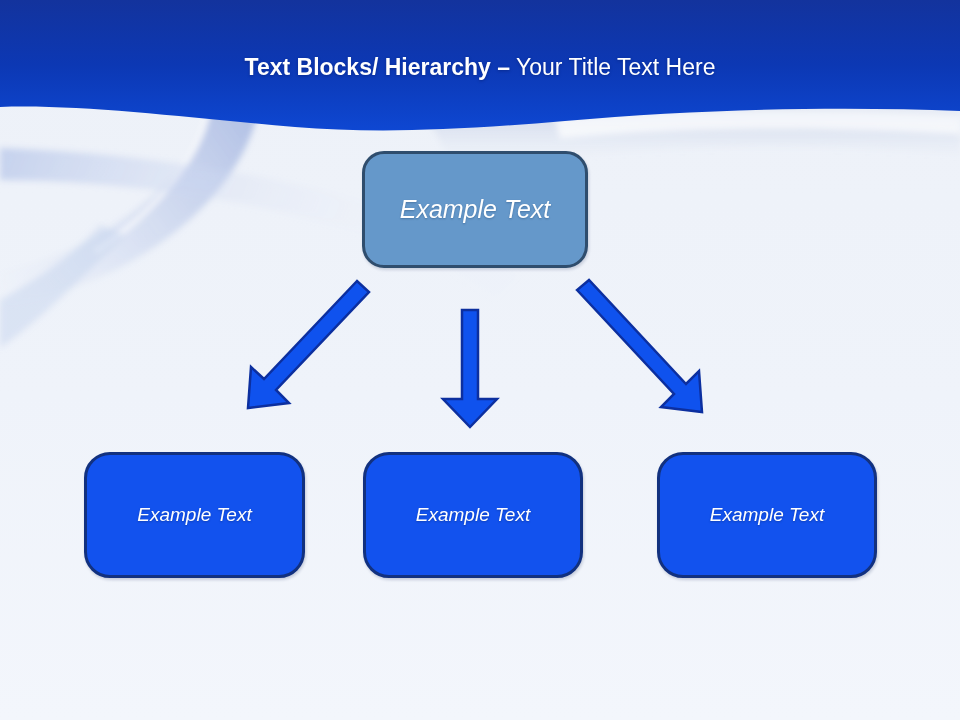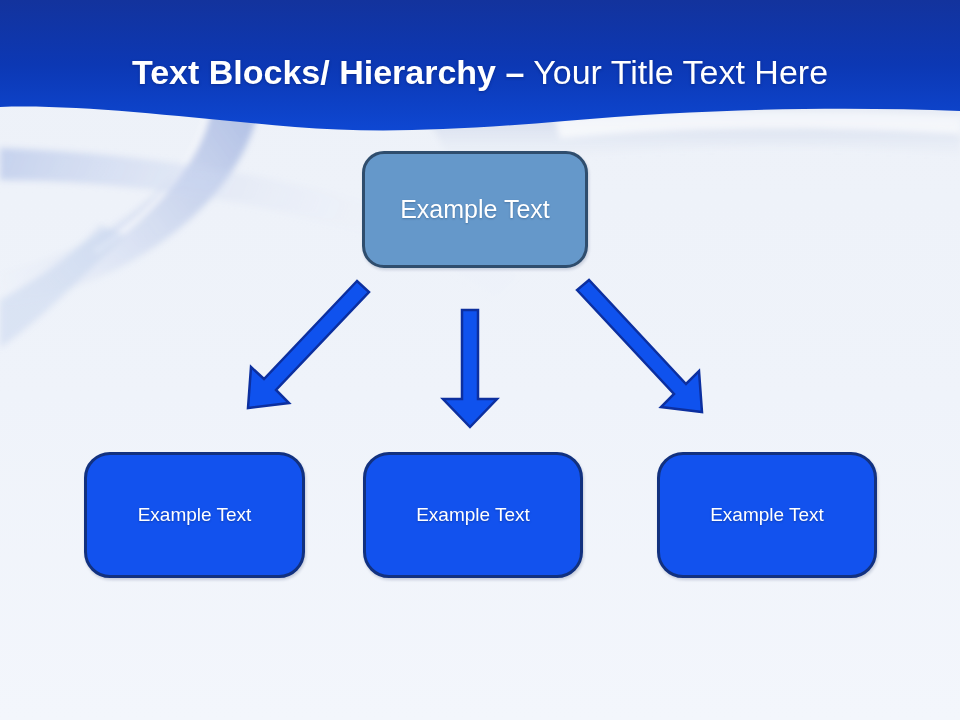--- a/index.html
+++ b/index.html
@@ -16,35 +16,36 @@
     left: 0; top: 0;
     width: 960px; height: 720px;
     display: block;
   }
   .slide-title {
     position: absolute;
     left: 0; top: 55px;
     width: 960px;
     text-align: center;
     color: var(--title-text, #ffffff);
-    font-size: 34px;
+    font-size: 23px;
     line-height: 1.05;
     text-shadow: 0 1px 3px rgba(0, 15, 70, 0.35);
     white-space: nowrap;
   }
   .slide-title .bold { font-weight: 700; }
   .slide-title .reg  { font-weight: 400; }
   .node {
     position: absolute;
     box-sizing: border-box;
     display: flex;
     align-items: center;
     justify-content: center;
     color: #ffffff;
     text-align: right;
+    font-style: italic;
   }
   .node-root {
     left: 362px; top: 151px;
     width: 226px; height: 117px;
     background: var(--root-fill, #6598ca);
     border: 3px solid var(--root-border, #2f4d6d);
     border-radius: 22px;
     font-size: 25px;
     text-shadow: 0 1px 2px rgba(10, 40, 80, 0.30);
     box-shadow: 1px 2px 3px rgba(20, 40, 90, 0.18);

